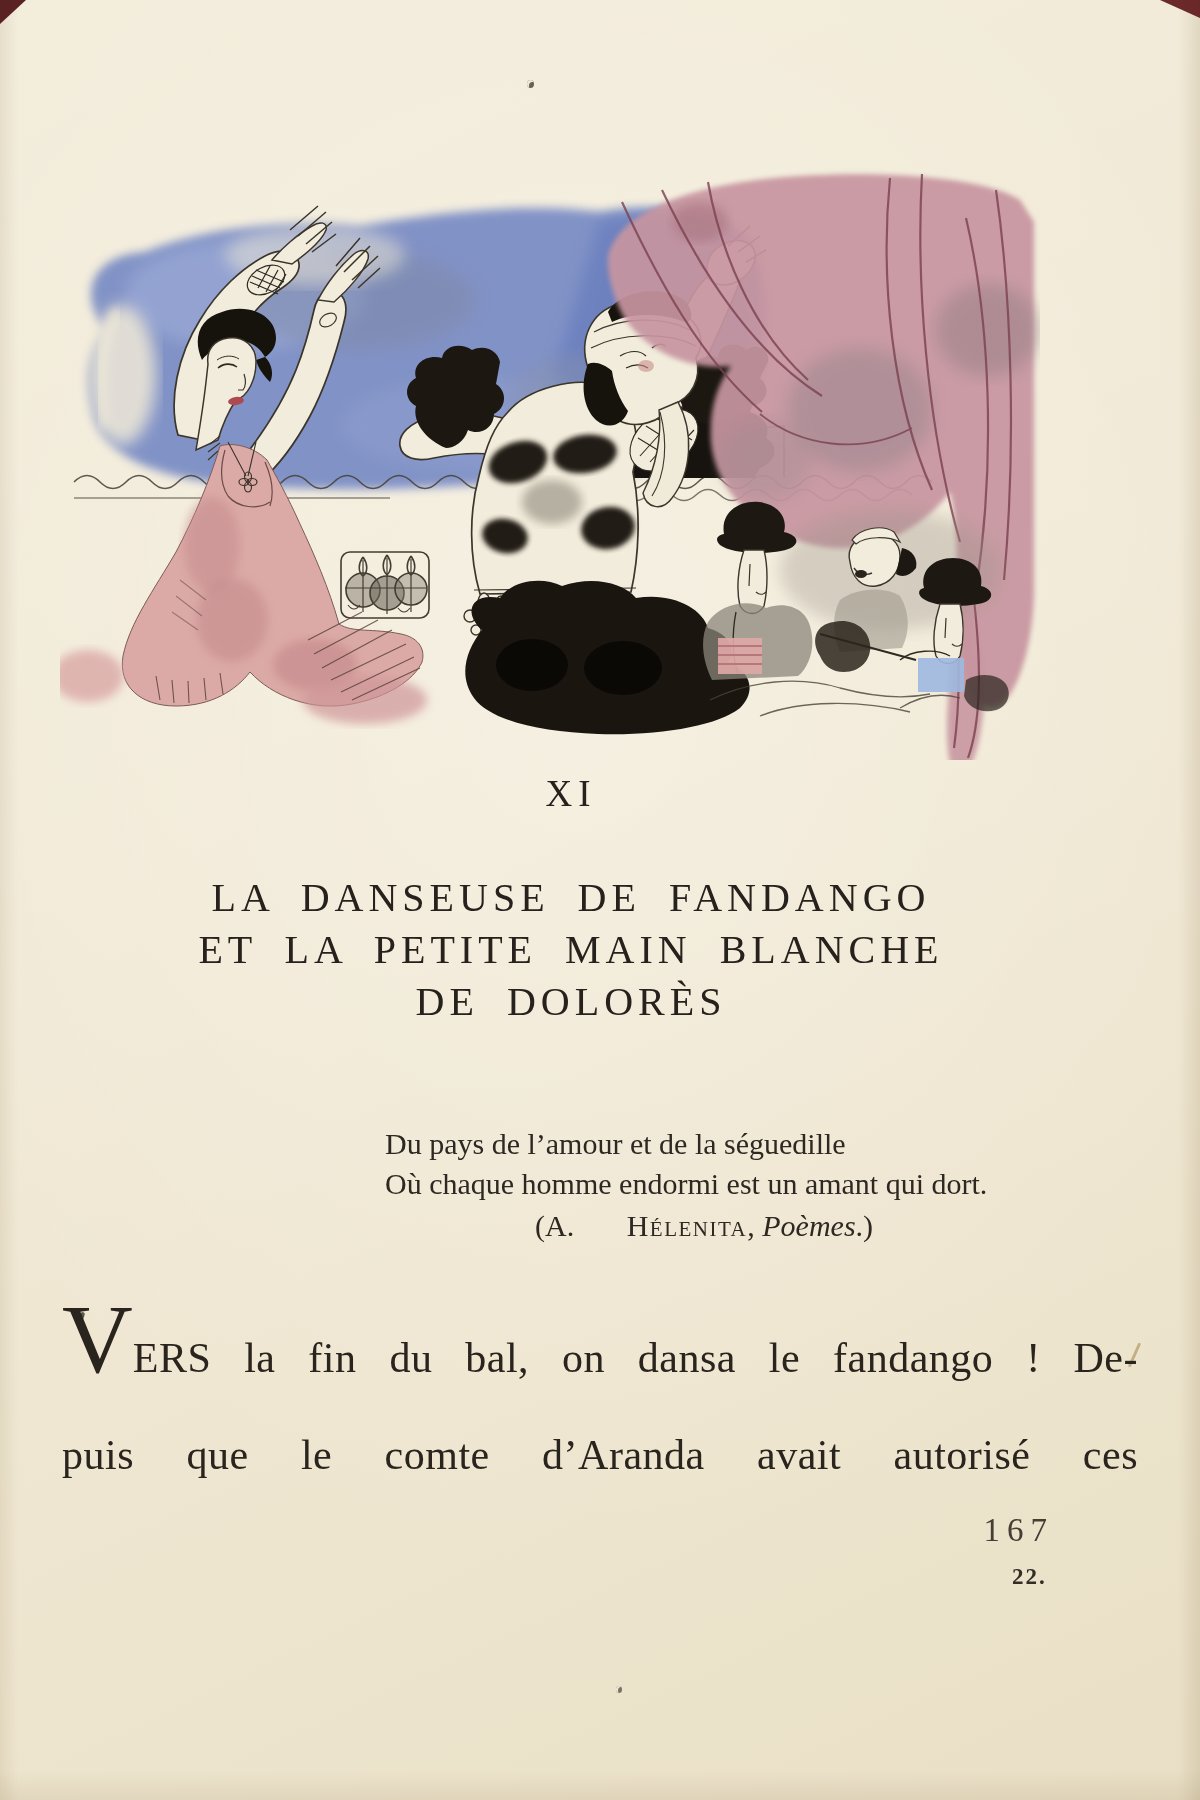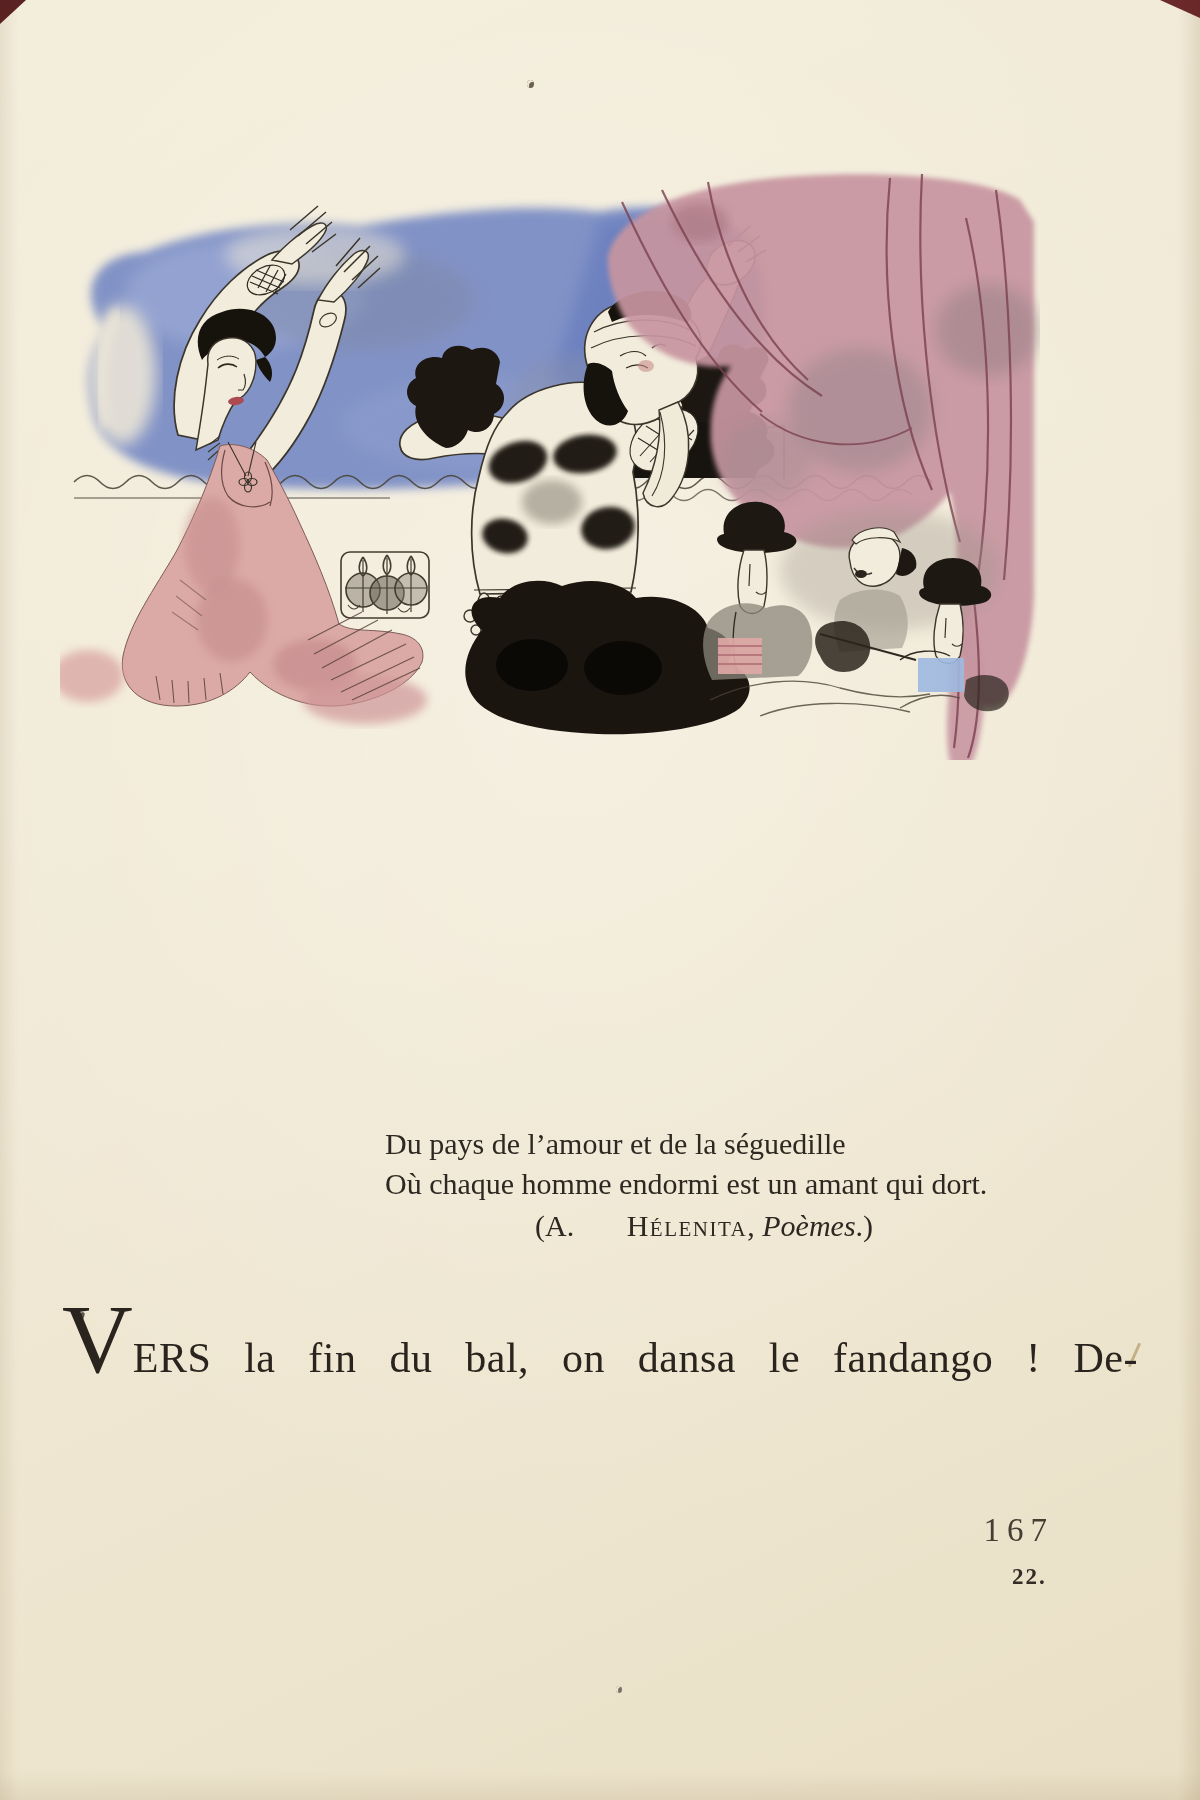--- a/index.html
+++ b/index.html
@@ -277,29 +277,36 @@
       <g stroke="#4a4336" stroke-width="1.3" fill="none" opacity=".8">
         <path d="M650,540 C690,520 740,516 780,528 C810,536 840,540 870,534"></path>
         <path d="M700,556 C740,540 800,540 850,552"></path>
         <path d="M840,548 C860,536 880,532 900,538"></path>
       </g>
       <path d="M760,496 C750,480 756,464 774,462 C792,458 808,468 810,484 C812,500 800,512 784,512 C772,512 764,506 760,496 Z" fill="#2a241c" opacity=".85"></path>
       <path d="M906,520 C920,512 938,514 946,524 C952,534 948,546 936,550 C922,554 908,548 904,536 Z" fill="#2a241c" opacity=".7"></path>
     </g>
   </svg>
 
-
+  <div class="col chapter">XI</div>
+
+  <div class="col title">
+    <div>LA DANSEUSE DE FANDANGO</div>
+    <div>ET LA PETITE MAIN BLANCHE</div>
+    <div>DE DOLORÈS</div>
+  </div>
 
   <div class="epigraph">
     <div>Du pays de l’amour et de la séguedille</div>
     <div>Où chaque homme endormi est un amant qui dort.</div>
     <div class="attr"><span>(A. </span><span class="smallcaps">Hélenita</span><span>, </span><span class="ital">Poèmes</span><span>.)</span></div>
   </div>
 
   <div class="bodytext">
     <div class="bline1"><span class="initial">V</span><span>ERS la fin du bal, on dansa le fandango ! De-</span></div>
+    <div class="bline2">puis que le comte d’Aranda avait autorisé ces</div>
   </div>
 
   <div class="col folio">167</div>
 
   <div class="sig">22.</div>
 
 </div>
 
 </body></html>

